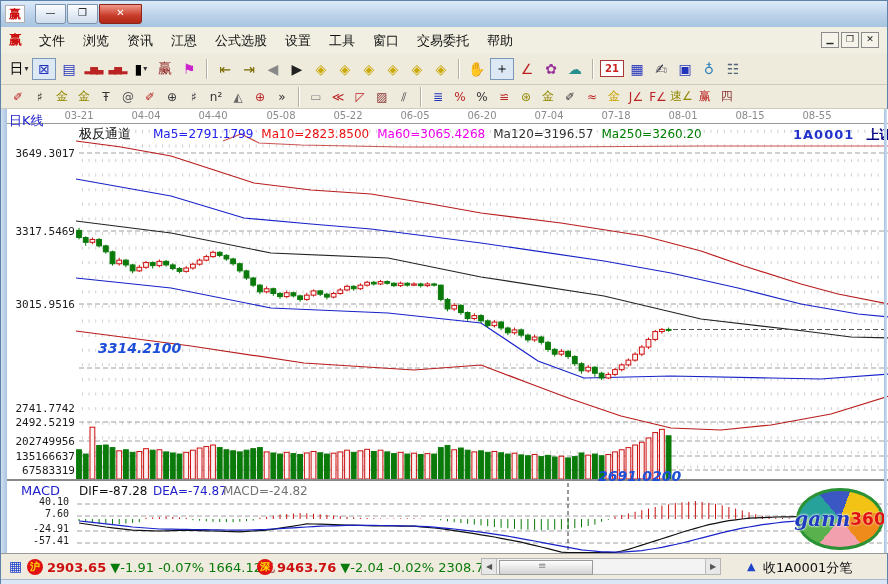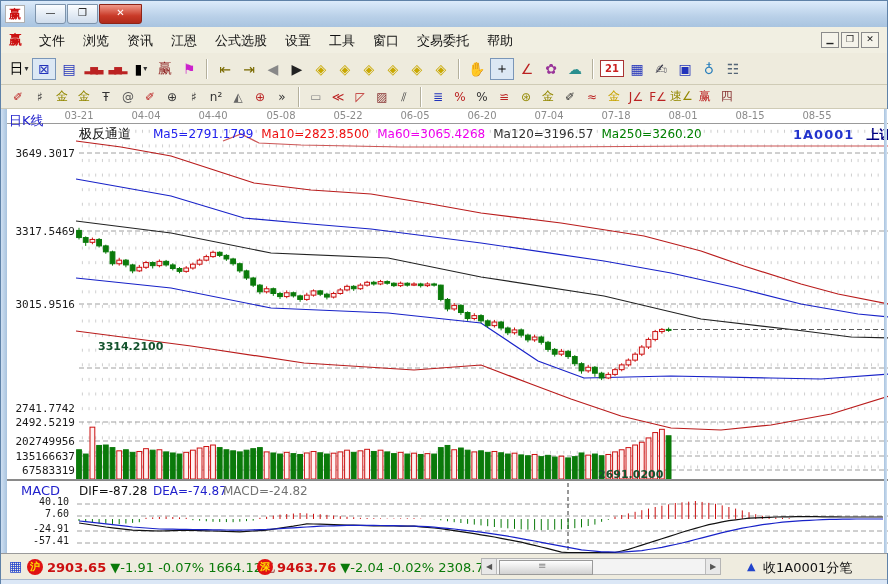--- a/index.html
+++ b/index.html
@@ -46,21 +46,21 @@
   svg.layer{position:absolute;left:0;top:0;z-index:1;}
   .klabel{position:absolute;left:8px;top:3px;color:#2222cc;font-size:13px;z-index:4;}
   .legendrow{position:absolute;top:16px;left:78px;height:15px;white-space:nowrap;z-index:4;font-size:12px;}
   .ch-label{color:#111;font-size:13px;margin-right:22px;}
   .ma-label{margin-right:8px;}
   .codebox{position:absolute;top:17px;left:792px;z-index:4;font-size:13px;white-space:nowrap;}
   .code{color:#2233cc;font-weight:bold;letter-spacing:1px;}
   .cname{color:#000080;font-weight:bold;margin-left:8px;}
   .ylab{position:absolute;width:64px;text-align:right;font-size:11px;color:#1a1a1a;
     font-family:"DejaVu Sans Mono",monospace;z-index:3;}
-  .anno{position:absolute;color:#14532d;font-size:11px;font-weight:bold;z-index:4;}
+  .anno{position:absolute;color:#1d4ed8;font-size:14px;font-weight:bold;z-index:4;font-style:italic;}
   .frameL{position:absolute;left:0;top:108px;width:6px;height:444px;background:linear-gradient(90deg,#cfe0f2,#a9c3de);z-index:6;}
   .frameR{position:absolute;right:0;top:108px;width:3px;height:444px;background:linear-gradient(90deg,#a9c3de,#cfe0f2);z-index:6;}
   
   .macd{position:absolute;top:478px;left:0;width:888px;height:74px;background:#fff;border-top:2px solid #8a8a8a;box-sizing:border-box;}
   .macd-title{position:absolute;left:20px;top:2px;color:#2222cc;font-size:13px;z-index:4;}
   .mval{position:absolute;top:3px;font-size:12px;z-index:4;}
   .mlab{position:absolute;width:60px;text-align:right;font-size:10px;color:#1a1a1a;
     font-family:"DejaVu Sans Mono",monospace;z-index:3;}
   .gann-logo{position:absolute;right:5px;top:7px;width:88px;height:62px;border-radius:50%;
     border:3px solid #2a9235;box-sizing:border-box;z-index:5;display:flex;align-items:center;justify-content:center;
@@ -625,20 +625,24 @@
     <span class="macd-title">MACD</span>
     <span class="mval" style="left:78px;color:#111;">DIF=-87.28</span>
     <span class="mval" style="left:152px;color:#2222cc;">DEA=-74.87</span>
     <span class="mval" style="left:222px;color:#737373;">MACD=-24.82</span>
     <div id="mticks">
         <span class="mlab" style="left: 8px; top: 15px;">40.10</span>
         <span class="mlab" style="left: 8px; top: 27px;">7.60</span>
         <span class="mlab" style="left: 8px; top: 42px;">-24.91</span>
         <span class="mlab" style="left: 8px; top: 54px;">-57.41</span>
       </div>
+    <div class="gann-logo">
+      <span class="g1">gann</span>
+        <span class="g2">360</span>
+    </div>
   </div>
 
   <div class="status">
     <span class="gridicon">▦</span>
     <span class="badge" style="left:26px;">沪</span>
     <span class="st-item" style="left:46px;"><b class="red">2903.65</b>
       <span class="grn">▼-1.91 -0.07%</span>
       <span class="grn">1664.12</span><span class="dkr">亿</span></span>
     <span class="badge" style="left:256px;">深</span>
     <span class="st-item" style="left:276px;"><b class="red">9463.76</b>

